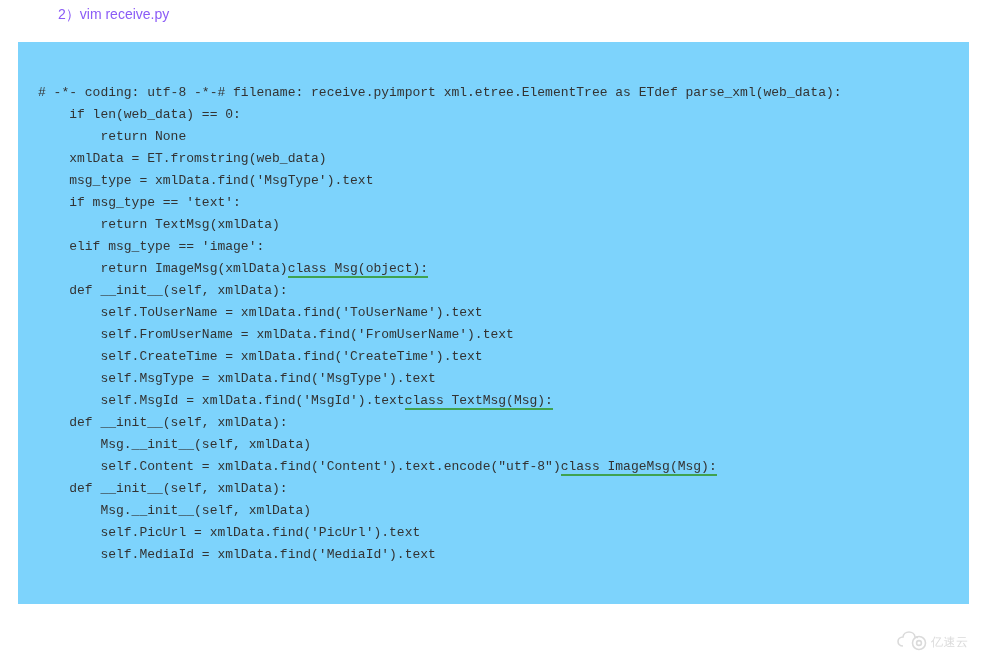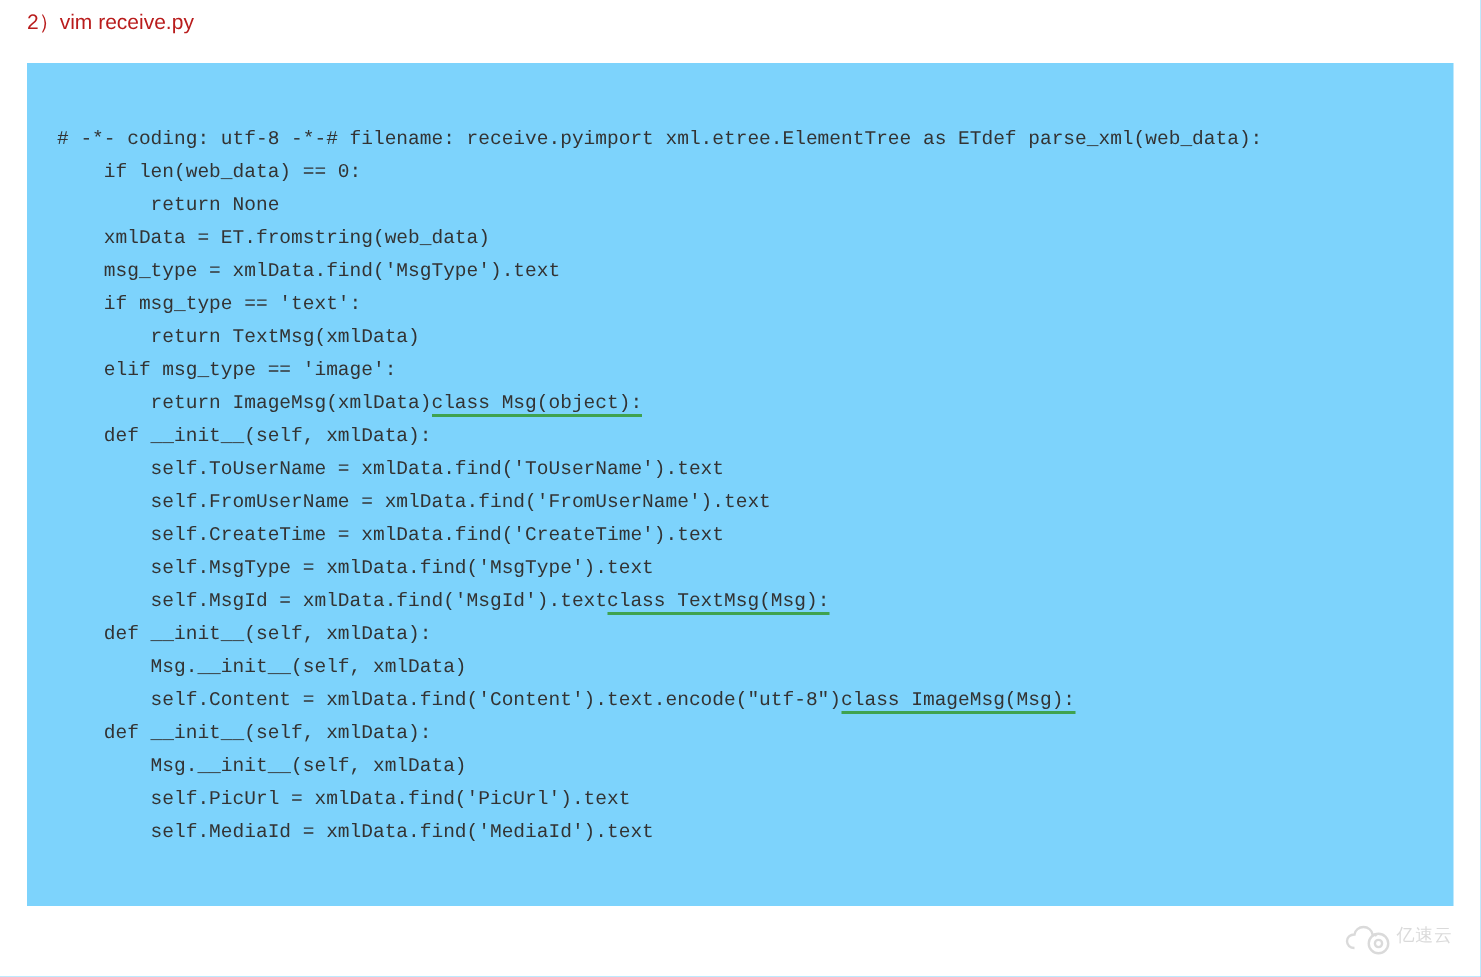--- a/index.html
+++ b/index.html
@@ -8,22 +8,23 @@
     font-size: 14px;
     color: #333;
     background: #fff;
     width: 987px;
     height: 651px;
     position: relative;
     overflow: hidden;
   }
   .heading {
     font-size: 14px;
-    color: #b91c1c;
+    color: #8b5cf6;
     padding: 6px 0 8px 18px;
+    margin-left: 40px;
   }
   .code-block {
     margin: 10px 18px 0 18px;
     background: #7dd3fc;
     padding: 40px 20px 38px 20px;
     font-family: "SFMono-Regular", Consolas, "Liberation Mono", Menlo, Courier, monospace;
     font-size: 13px;
     line-height: 22px;
     color: #333;
     white-space: pre;
@@ -36,21 +37,21 @@
   .watermark {
     position: absolute;
     right: 6px;
     bottom: 0px;
     width: 86px;
     height: 36px;
     opacity: 0.55;
     color: #bdbdbd;
     font-size: 12px;
     display: flex;
-    align-items: flex-start;
+    align-items: flex-end;
   }
   .watermark svg { flex: none; }
   .watermark .wm-text {
     margin-left: 2px;
     letter-spacing: 0.5px;
   }
 </style>
 </head>
 <body>
 

